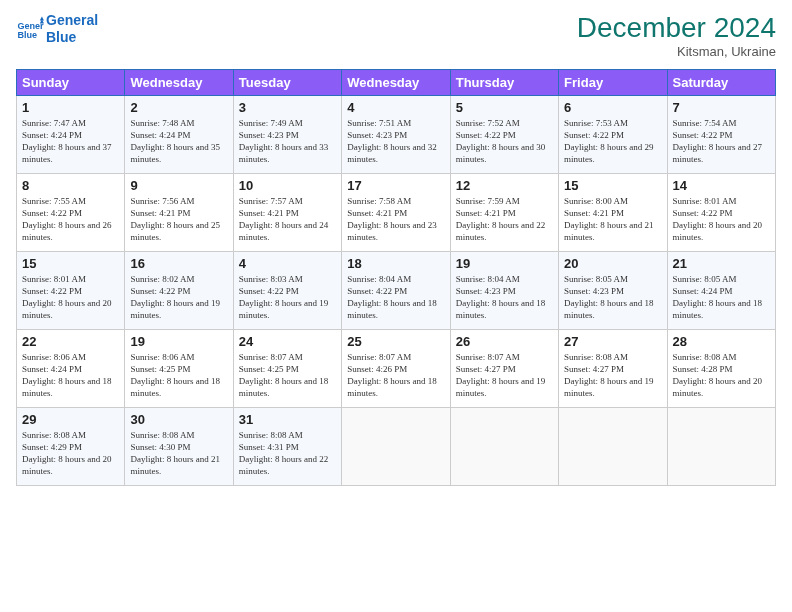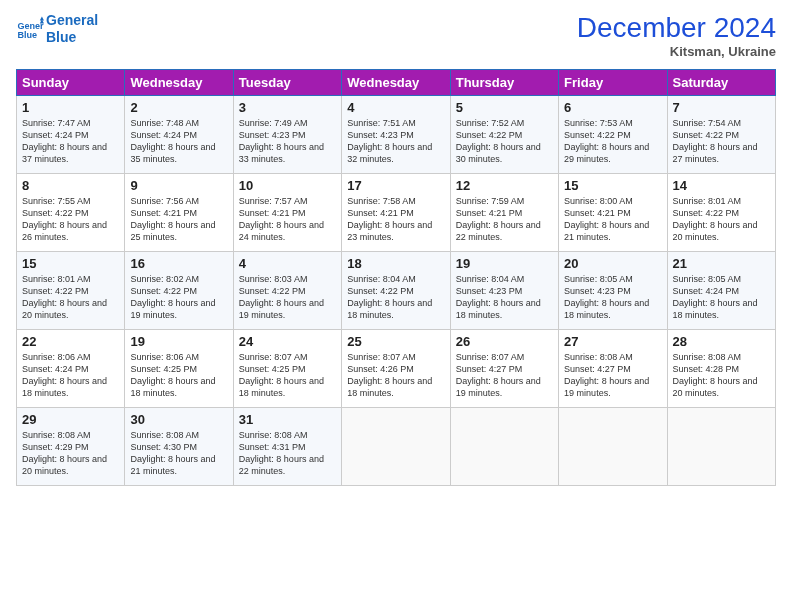--- a/index.html
+++ b/index.html
@@ -28,34 +28,33 @@
     .logo-icon {
       width: 28px;
       height: 28px;
     }
     .title-block {
       text-align: right;
     }
     .month-title {
       font-size: 28px;
       font-weight: normal;
-      color: #1d4ed8;
+      color: #0f766e;
     }
     .subtitle {
       font-size: 13px;
       color: #555;
-      font-weight: bold;
     }
     table {
       width: 100%;
       border-collapse: collapse;
       table-layout: fixed;
     }
     thead tr th {
-      background-color: #a21caf;
+      background-color: #8b5cf6;
       color: #fff;
       text-align: left;
       padding: 5px 5px;
       font-size: 13px;
       font-weight: bold;
       border: 1px solid #2a6dbc;
     }
     tbody tr td {
       border: 1px solid #ccc;
       padding: 4px 5px;
@@ -75,20 +74,21 @@
       font-size: 13px;
       font-weight: bold;
       color: #222;
       display: block;
       margin-bottom: 2px;
     }
     .day-info {
       font-size: 9px;
       color: #333;
       line-height: 1.35;
+      font-family: Liberation Serif, serif;
     }
     .empty-cell {
       background: #f9f9f9 !important;
     }
   </style>
 </head>
 <body>
 
 <div class="container">
   <div class="header">

